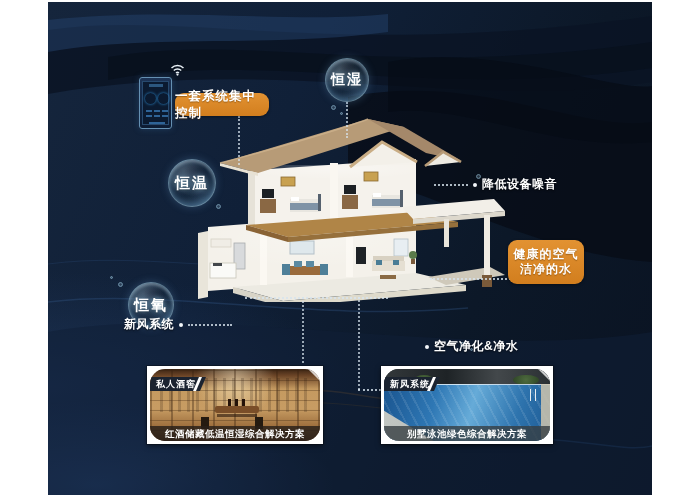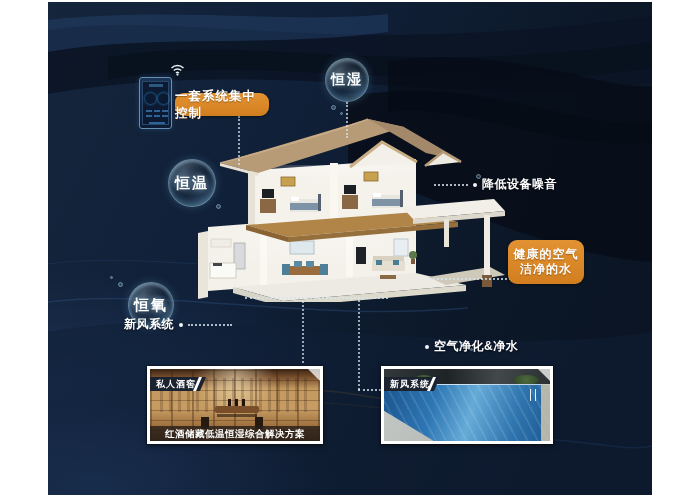--- a/index.html
+++ b/index.html
@@ -53,21 +53,21 @@
   .phone-screen { position:absolute; left:2px; right:2px; top:3px; bottom:3px;
     background:#0b1a30; border:1px solid #27496e; }
   .ph-bar { position:absolute; background:#2e6397; }
   .ph-knob { position:absolute; top:11px; width:11px; height:11px; border-radius:50%;
     background:radial-gradient(circle at 50% 50%, #0b2340 32%, #2f95de 55%, #123želj052 72%, rgba(10,28,48,0) 78%);
     box-shadow:0 0 3px #2f95de; }
 
   
   .photo { position:absolute; width:176px; height:78px; background:#ffffff; padding:3px;
     box-shadow:0 0 0 1px rgba(0,0,0,.25), 0 2px 5px rgba(0,0,0,.5); }
-  .photo-inner { position:relative; width:100%; height:100%; overflow:hidden; }
+  .photo-inner { position:relative; width:100%; height:100%; overflow:hidden;border-radius:15px; }
   .photo-tag { position:absolute; left:0; top:8px; height:14px; line-height:14px;
     padding:0 10px 0 6px; background:#1b2330; color:#fff; font-size:9px; font-weight:bold;
     letter-spacing:1px; clip-path:polygon(0 0, 100% 0, calc(100% - 6px) 100%, 0 100%); z-index:3; }
   .photo-tag-stripe { position:absolute; top:8px; height:14px; width:3px; background:#fff;
     transform:skewX(-23deg); z-index:3; }
   .photo-caption { position:absolute; left:0; right:0; bottom:0; height:15px; line-height:15px;
     text-align:center; color:#fff; font-size:9.5px; font-weight:bold; letter-spacing:.5px; z-index:3; }
   .corner-fold { position:absolute; right:0; top:0; width:0; height:0; z-index:2;
     border-left:12px solid transparent; border-top:12px solid rgba(255,255,255,.75); }
 
@@ -309,17 +309,18 @@
         <div class="water">
               <div class="ripples"></div>
             </div>
         <div class="deck"></div>
         <div class="deck-right"></div>
         <div class="ladder"></div>
       </div>
       <div class="corner-fold"></div>
       <div class="photo-tag">新风系统</div>
       <div class="photo-tag-stripe" style="left:46px;"></div>
+      <div class="photo-caption" style="background:rgba(55,62,66,.8);">别墅泳池绿色综合解决方案</div>
     </div>
   </div>
 
 </div>
 </div>
 
 </body></html>

